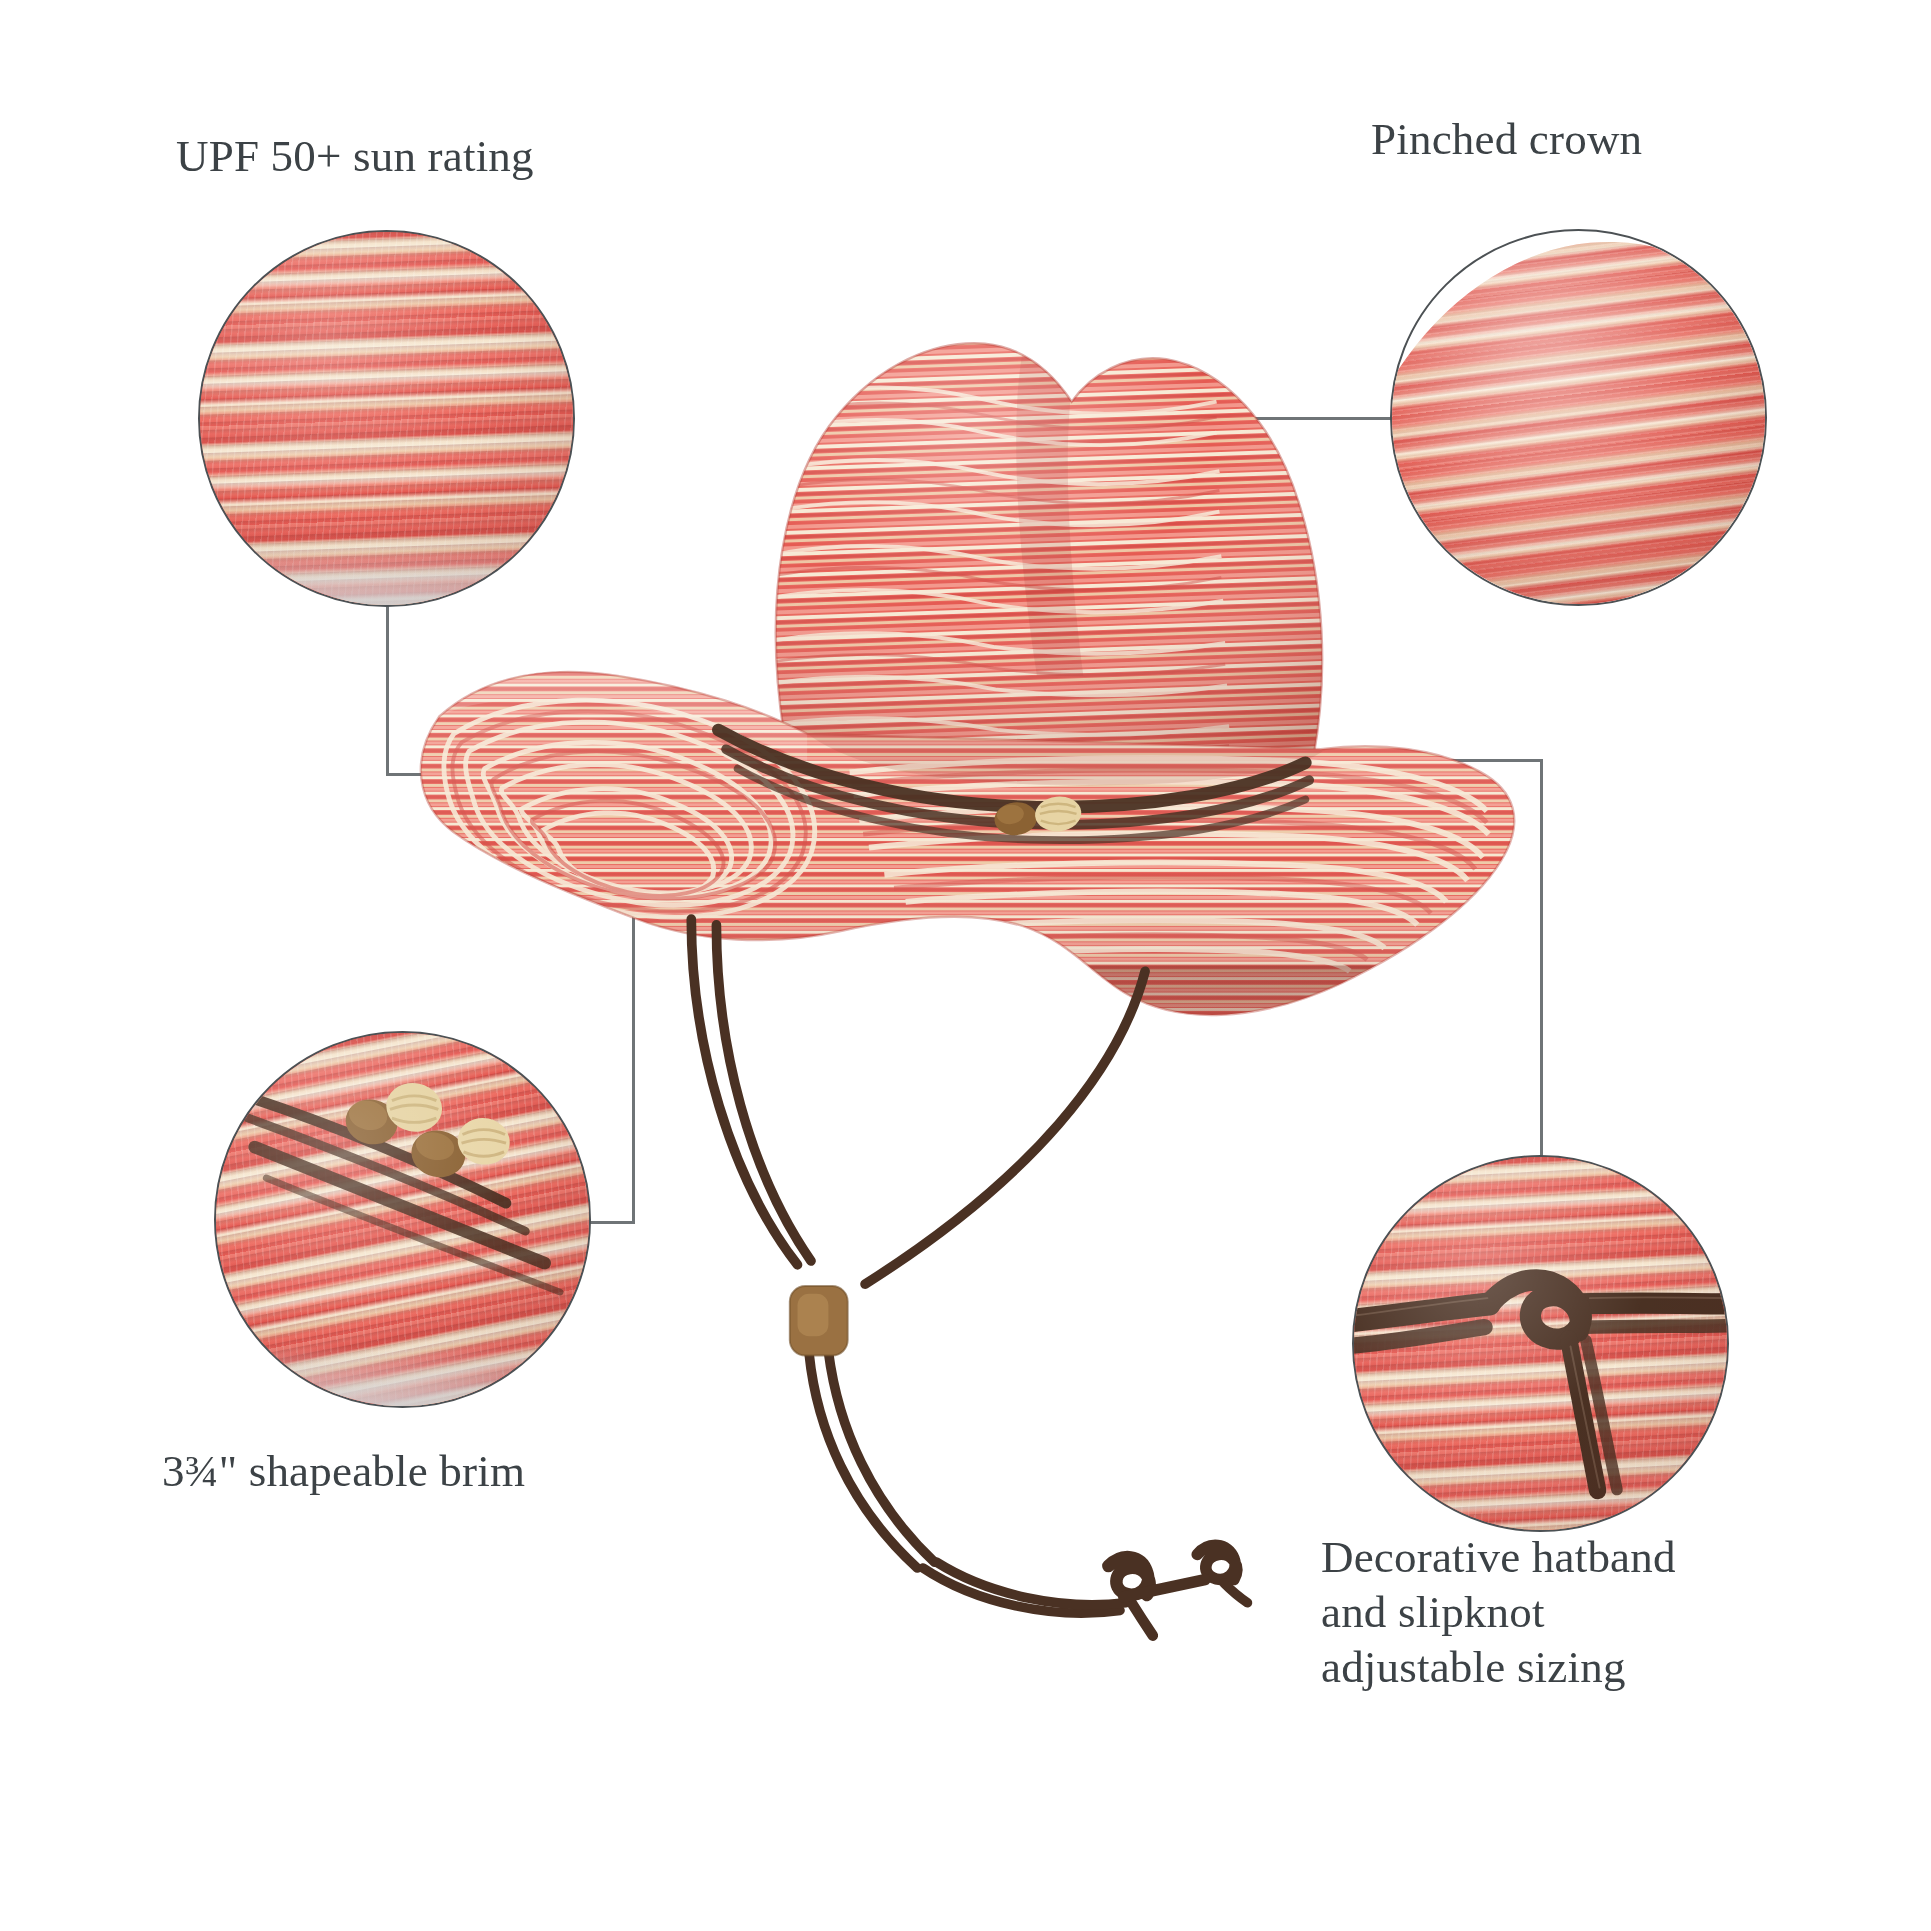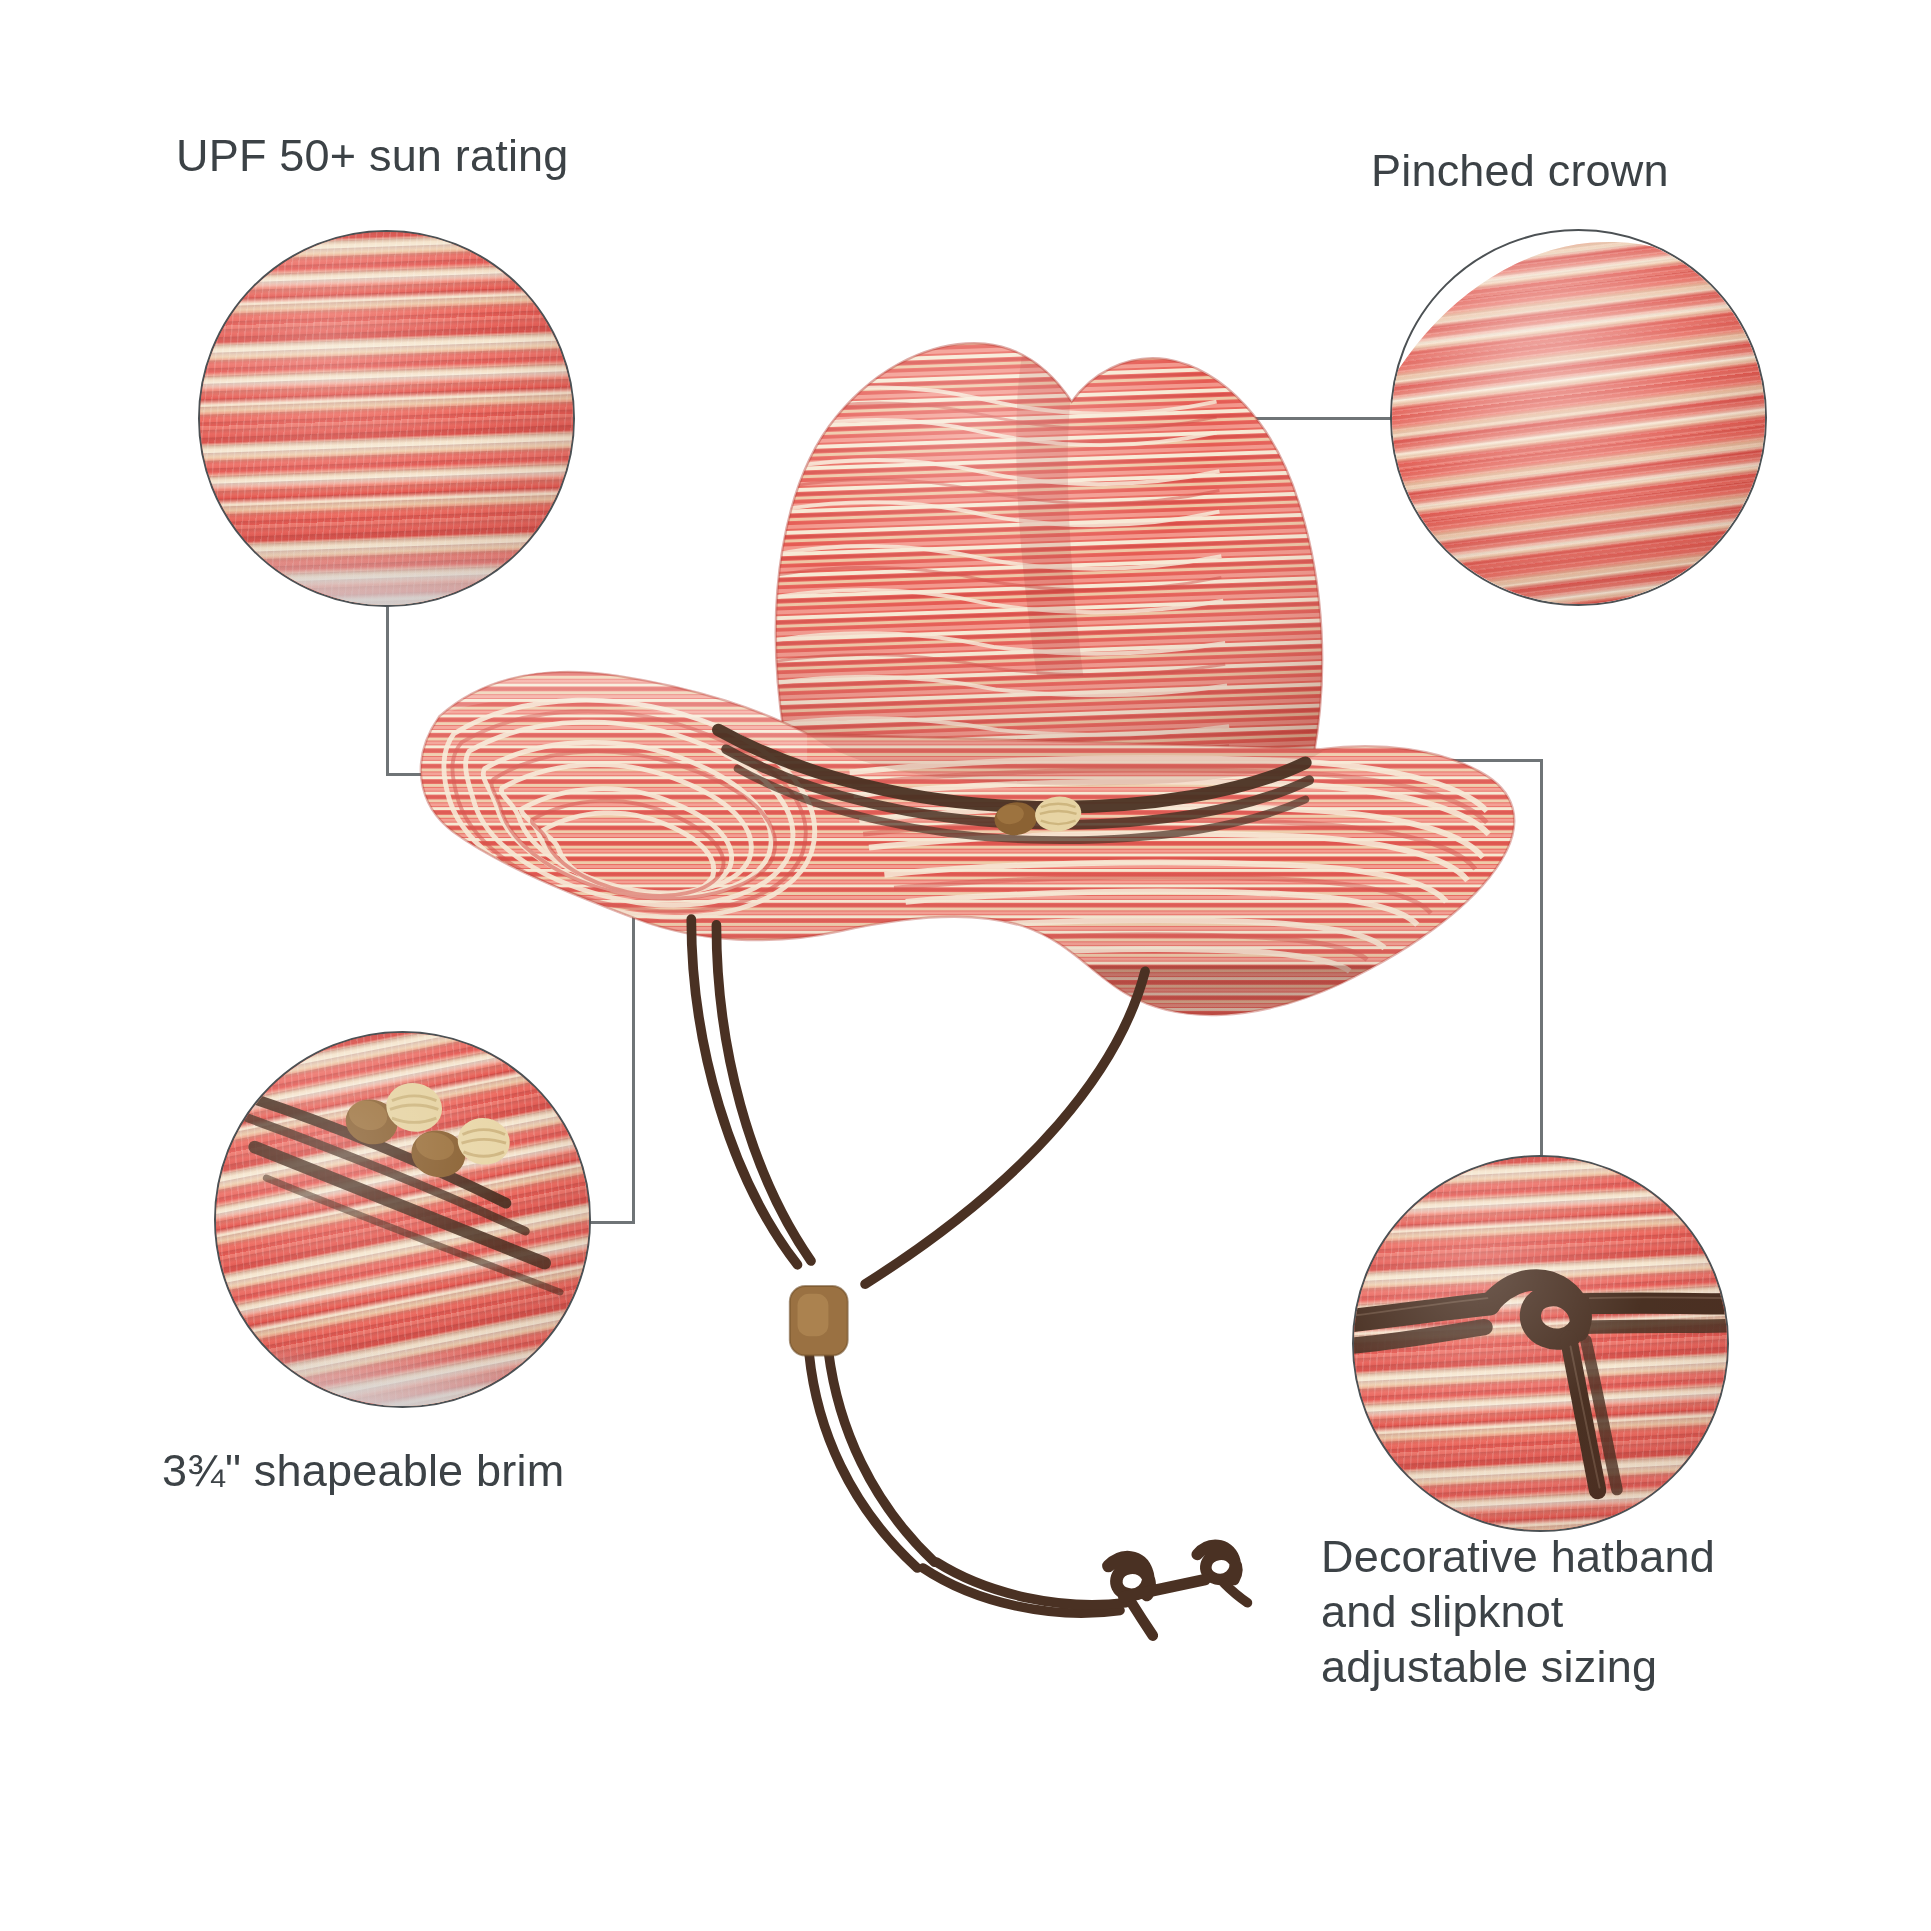--- a/index.html
+++ b/index.html
@@ -13,24 +13,24 @@
 
   
   .callout-label{
     position:absolute;
     color:#3c4246;
     font-size:45px;
     font-weight:300;
     letter-spacing:0.2px;
     line-height:1.22;
     white-space:pre-line;
-    font-family:Liberation Sans, sans-serif;
+    font-family:Liberation Serif, serif;
   }
   .lbl-upf{left:176px;top:129px;}
-  .lbl-crown{left:1371px;top:144px;}
+  .lbl-crown{left:1371px;top:112px;}
   .lbl-brim{left:162px;top:1444px;}
   .lbl-hatband{left:1321px;top:1530px;text-align:left;width:454px;}
 
   
   .leader{position:absolute;background:#6f7477;}
   .leader.h{height:2.9px;}
   .leader.v{width:2.9px;}
 
   
   .detail-circle{

